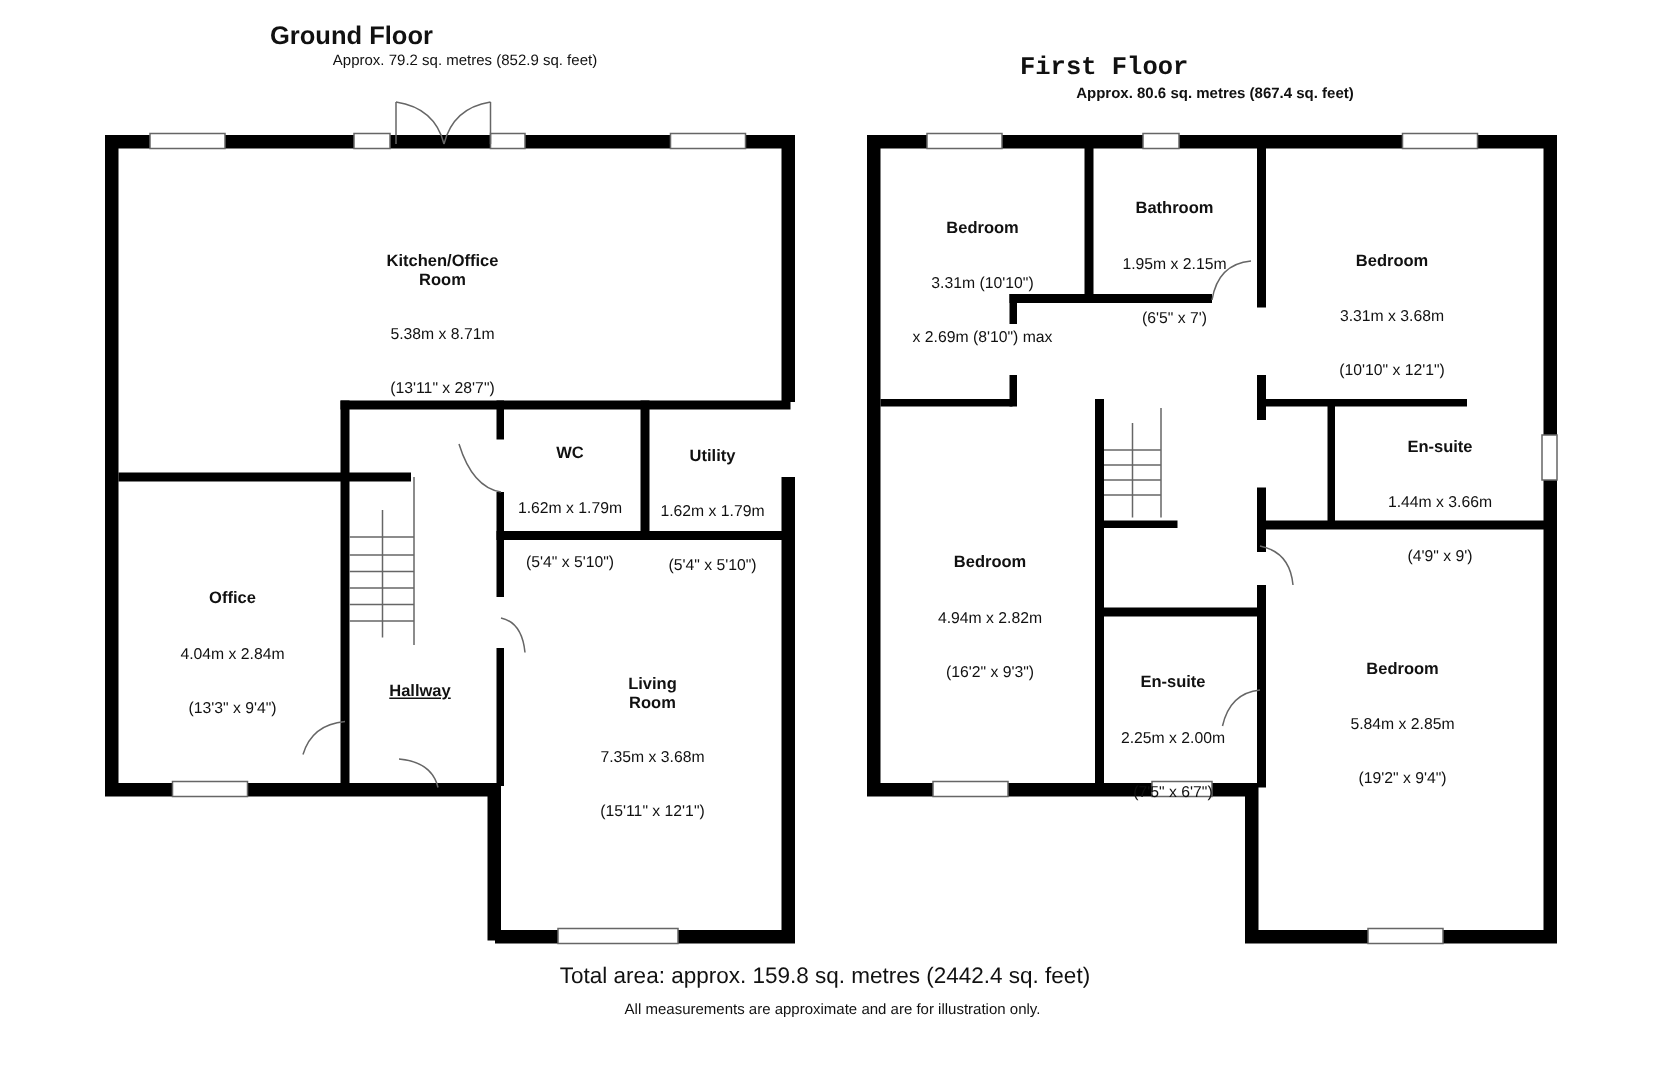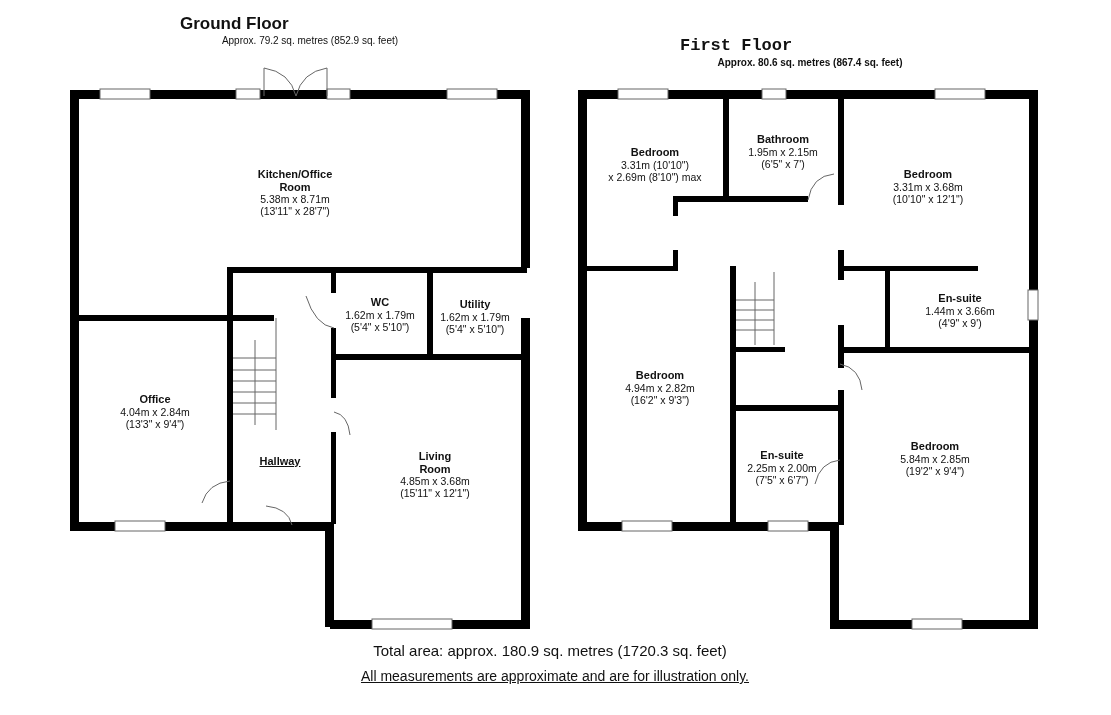--- a/index.html
+++ b/index.html
@@ -2,24 +2,24 @@
 <html><head>
 <meta charset="utf-8">
 <style>
   html, body { margin:0; padding:0; background:#ffffff; }
   body { width:1111px; height:715px; position:relative; overflow:hidden; font-family:"Liberation Sans", sans-serif; color:#111; }
   .abs { position:absolute; }
   .title { font-weight:bold; font-size:17px; text-align:left; }
   .sub { font-size:10px; text-align:center; }
   .room { position:absolute; text-align:center; line-height:1.15; }
   .room .name { font-weight:bold; font-size:11px; display:block; }
-  .room .dim { font-size:10.5px; display:block; }
+  .room .dim { font-size:10.5px; display:block;margin-top:24px; }
   svg.plan { position:absolute; left:0; top:0; }
   .total { font-size:15px; text-align:center; }
-  .note { font-size:14px; text-align:center; line-height:1.3;text-decoration:underline; }
+  .note { font-size:10px; text-align:center; line-height:1.3; }
 </style>
 </head>
 <body>
 
 <div class="abs title" style="left:180px;top:14px;width:260px;">Ground Floor</div>
 <div class="abs sub" style="left:160px;top:35px;width:300px;">Approx. 79.2 sq. metres (852.9 sq. feet)</div>
 <div class="abs title" style="left:680px;top:36px;width:260px;font-family:Liberation Mono, monospace;">First Floor</div>
 <div class="abs sub" style="left:660px;top:57px;width:300px;font-weight:bold;">Approx. 80.6 sq. metres (867.4 sq. feet)</div>
 
 <svg class="plan" width="1111" height="715">
@@ -136,21 +136,21 @@
   <span class="name">Office</span>
   <span class="dim">4.04m x 2.84m</span>
   <span class="dim">(13'3" x 9'4")</span>
 </div>
 <div class="room" style="left:230px;top:455px;width:100px;text-decoration:underline;">
   <span class="name">Hallway</span>
 </div>
 <div class="room" style="left:370px;top:450px;width:130px;">
   <span class="name">Living</span>
   <span class="name">Room</span>
-  <span class="dim">4.85m x 3.68m</span>
+  <span class="dim">7.35m x 3.68m</span>
   <span class="dim">(15'11" x 12'1")</span>
 </div>
 
 <div class="room" style="left:590px;top:146px;width:130px;">
   <span class="name">Bedroom</span>
   <span class="dim">3.31m (10'10")</span>
   <span class="dim">x 2.69m (8'10") max</span>
 </div>
 <div class="room" style="left:728px;top:133px;width:110px;">
   <span class="name">Bathroom</span>
@@ -176,16 +176,16 @@
   <span class="name">En-suite</span>
   <span class="dim">2.25m x 2.00m</span>
   <span class="dim">(7'5" x 6'7")</span>
 </div>
 <div class="room" style="left:870px;top:440px;width:130px;">
   <span class="name">Bedroom</span>
   <span class="dim">5.84m x 2.85m</span>
   <span class="dim">(19'2" x 9'4")</span>
 </div>
 
-<div class="abs total" style="left:280px;top:642px;width:540px;">Total area: approx. 180.9 sq. metres (1720.3 sq. feet)</div>
+<div class="abs total" style="left:280px;top:642px;width:540px;">Total area: approx. 159.8 sq. metres (2442.4 sq. feet)</div>
 <div class="abs note" style="left:330px;top:667px;width:450px;">
   <div>All measurements are approximate and are for illustration only.</div>
 </div>
 
 </body></html>

